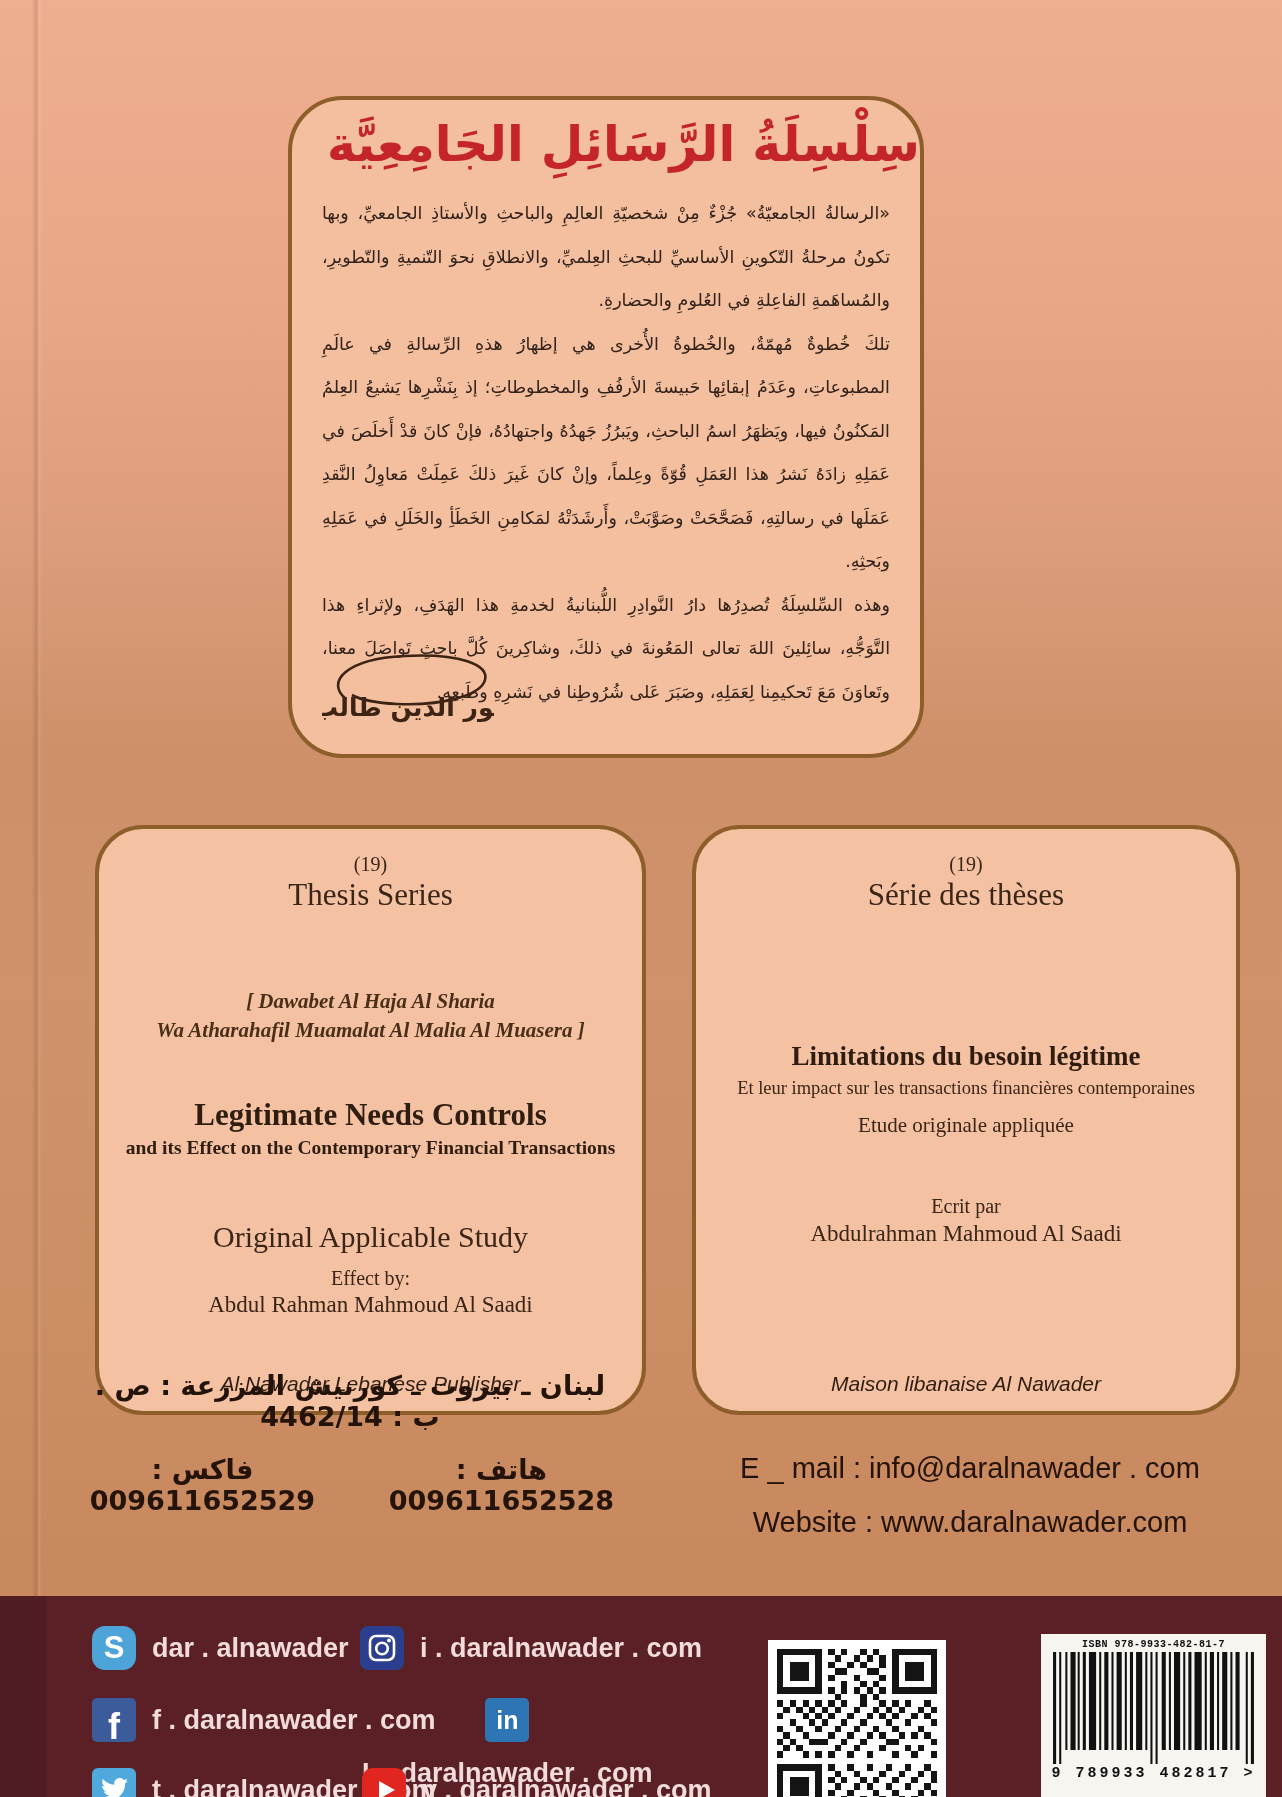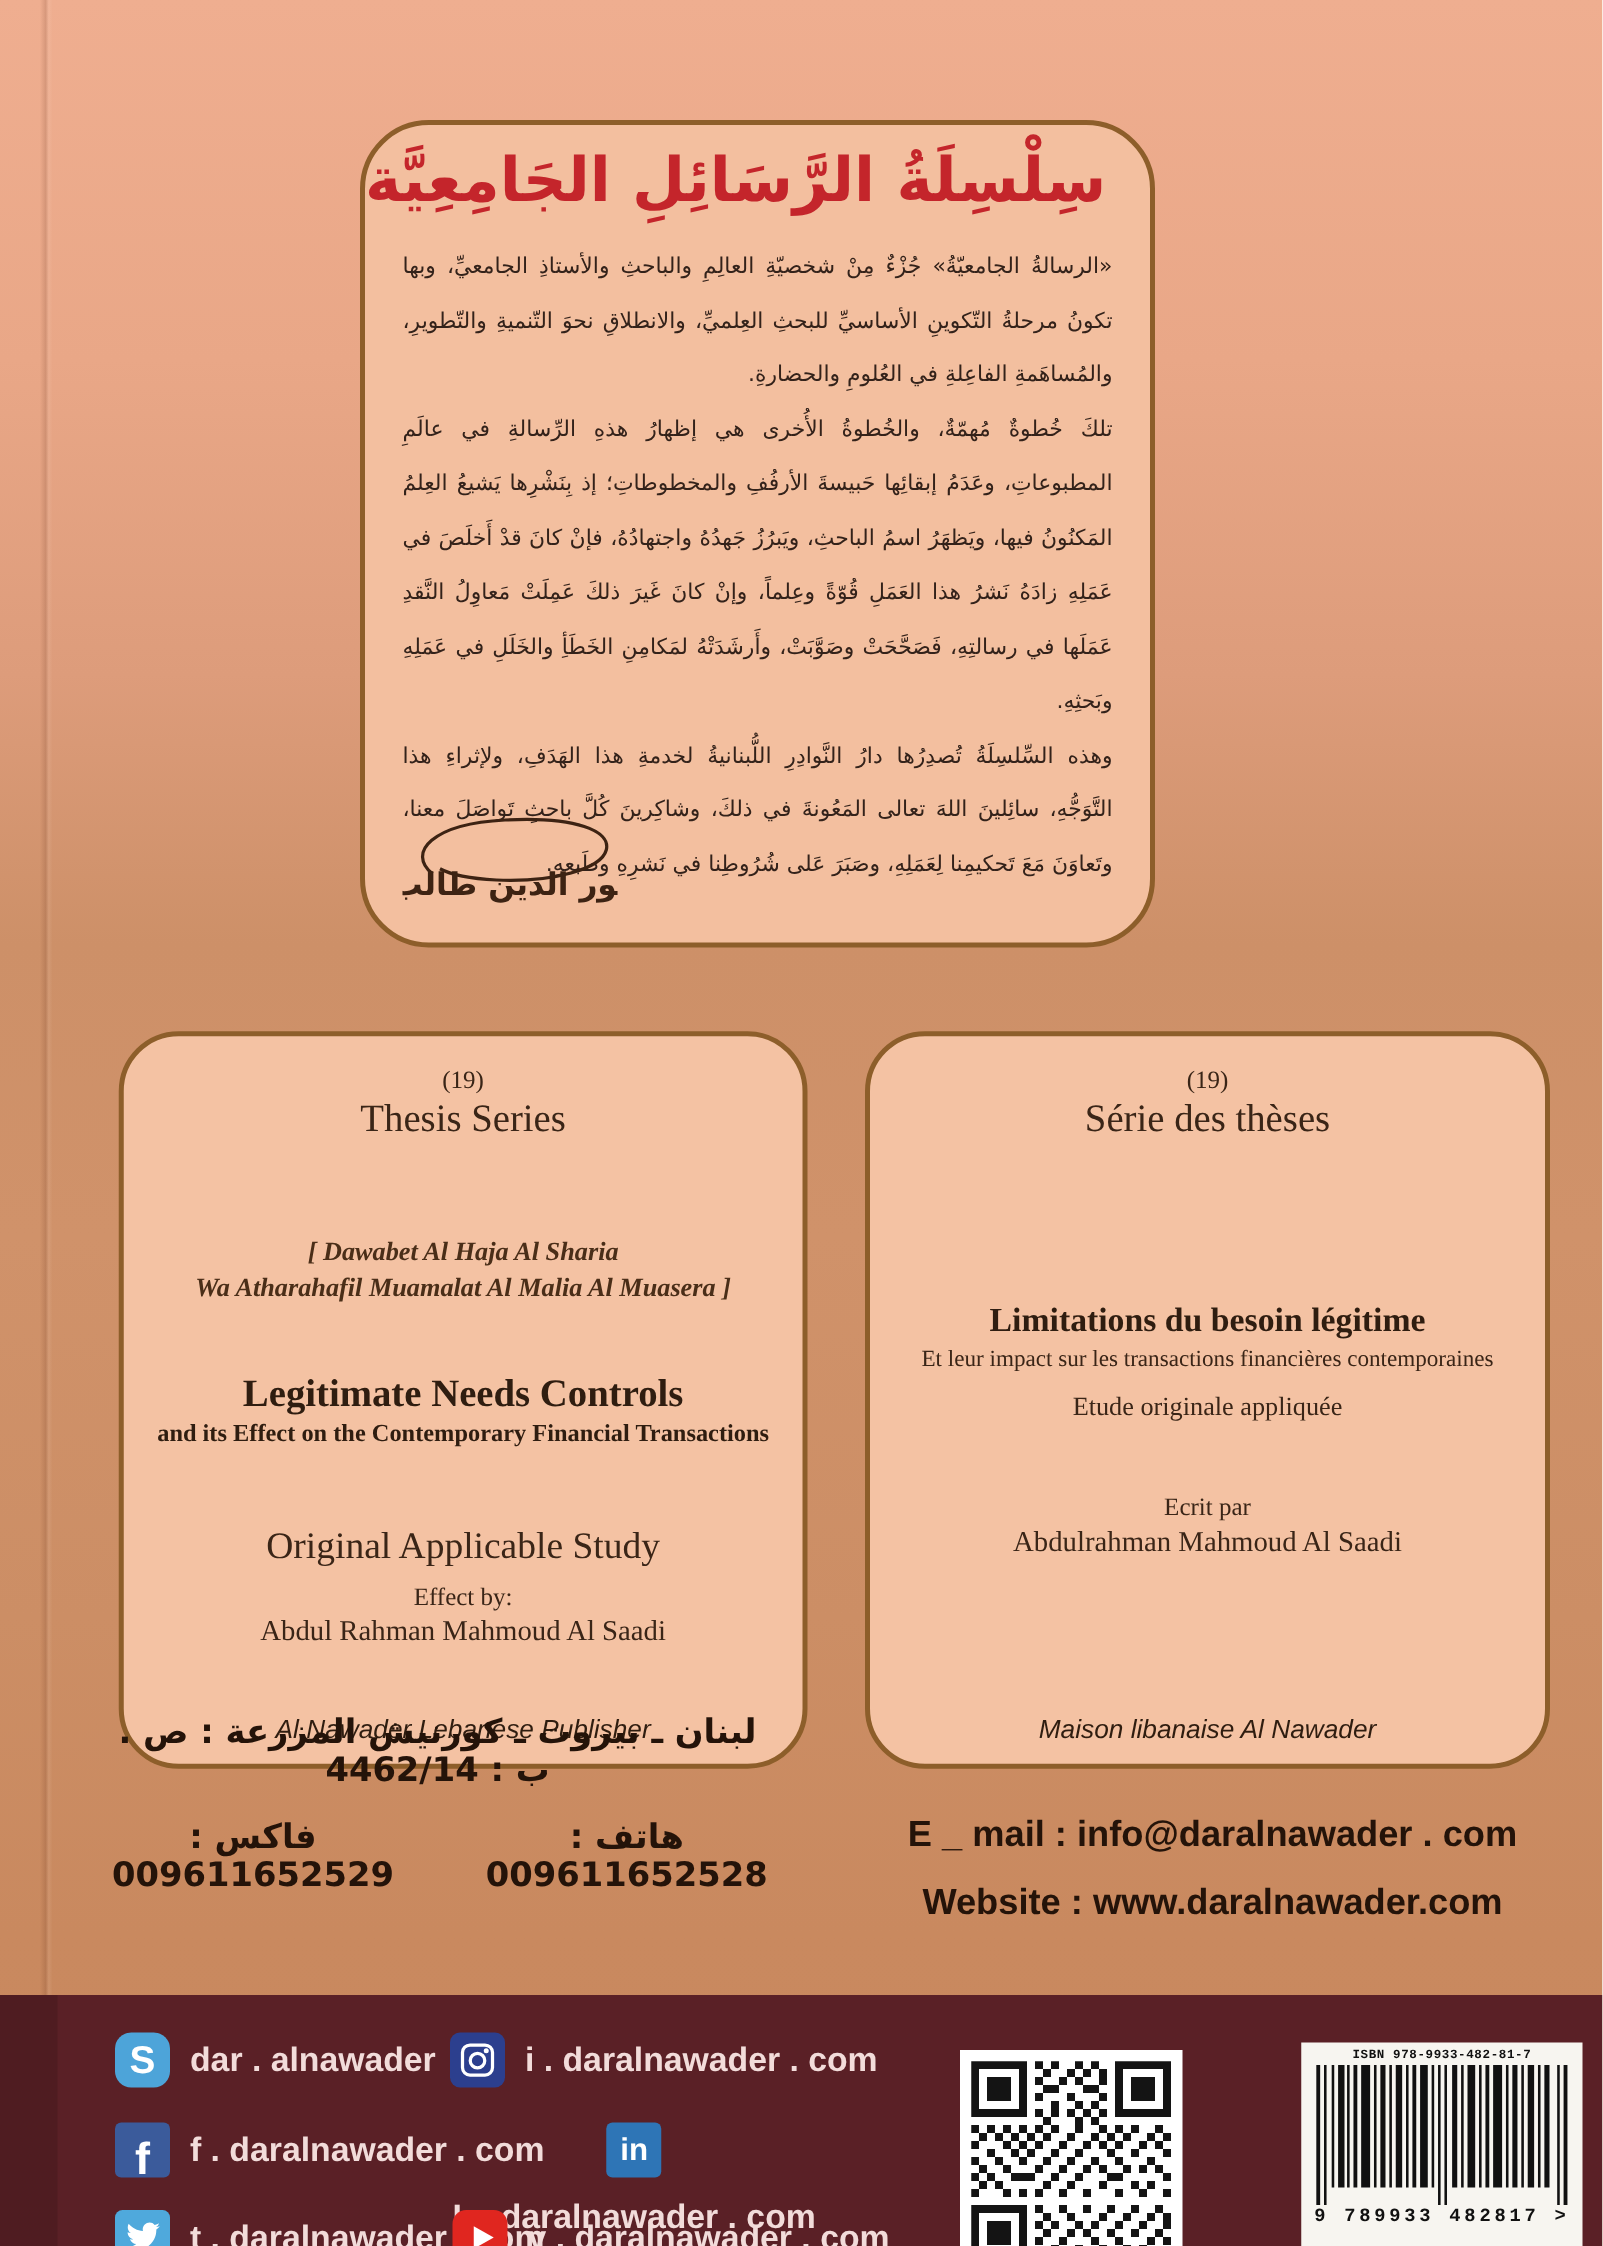--- a/index.html
+++ b/index.html
@@ -5,21 +5,21 @@
   html,body{margin:0;padding:0;}
   body{font-family:"DejaVu Sans",sans-serif;}
   .page{position:relative;width:1282px;height:1797px;overflow:hidden;
     background:linear-gradient(180deg,#efae90 0%,#e9a787 16%,#dd9c7b 30%,#cd9068 42%,#d0926a 55%,#cc8e65 72%,#c9895f 86%,#c8885e 100%);}
   .crease{position:absolute;left:32px;top:0;width:10px;height:100%;
     background:linear-gradient(90deg,rgba(90,40,20,0) 0%,rgba(90,40,20,0.16) 45%,rgba(255,240,230,0.10) 70%,rgba(90,40,20,0) 100%);}
   .rbox{position:absolute;border:4px solid #8d5e2a;background:#f3bf9f;}
   .box-top{left:288px;top:96px;width:628px;height:654px;border-radius:55px;}
   .box-mid-left{left:95px;top:825px;width:543px;height:582px;border-radius:48px;background:#f4c2a3;}
   .box-mid-right{left:692px;top:825px;width:540px;height:582px;border-radius:48px;background:#f4c2a3;}
-  .ar-title{position:absolute;left:0;right:0;top:16px;text-align:left;color:#c4252b;
+  .ar-title{position:absolute;left:0;right:0;top:16px;text-align:right;color:#c4252b;
     font-size:49px;font-weight:bold;font-family:"DejaVu Sans",sans-serif;}
   .ar-body{position:absolute;left:30px;right:30px;top:92px;direction:rtl;text-align:justify;
     color:#33221a;font-size:17.5px;line-height:43.5px;font-family:"DejaVu Sans",sans-serif;}
   .ar-body p{margin:0;}
   .signature{position:absolute;left:30px;top:549px;}
   .cline{position:absolute;left:0;right:0;text-align:center;color:#3a2517;}
   .serif{font-family:"Liberation Serif",serif;}
   .num{top:24px;font-size:20px;}
   .series-name{top:48px;font-size:31px;}
   .translit{font-style:italic;font-weight:bold;font-size:21px;color:#4a2e18;}
@@ -28,21 +28,21 @@
   .estudy{font-size:30px;margin-top:48px;}
   .ftitle{font-weight:bold;font-size:27px;color:#2f1d10;}
   .fsub{font-size:18.5px;color:#3a2517;}
   .fstudy{font-size:21px;}
   .wby{font-size:20px;}
   .auth{font-size:23px;}
   .pub{font-style:italic;font-size:21px;font-family:"Liberation Sans",sans-serif;color:#2f1d10;}
   .contact-ar{position:absolute;left:80px;top:1370px;width:540px;direction:rtl;text-align:center;
     font-weight:bold;color:#241309;font-size:27px;font-family:"DejaVu Sans",sans-serif;}
   .contact-ar .l2{margin-top:22px;display:flex;justify-content:center;gap:58px;direction:rtl;}
-  .contact-en{position:absolute;left:690px;top:1452px;width:560px;text-align:center;font-weight:bold;
+  .contact-en{position:absolute;left:690px;top:1452px;width:560px;text-align:center;font-weight:normal;
     color:#241309;font-size:29px;font-family:"Liberation Sans",sans-serif;}
   .contact-en .l2{margin-top:21px;}
   .footer{position:absolute;left:0;top:1596px;width:1282px;height:201px;background:#5a2026;}
   .footer .spine{position:absolute;left:0;top:0;width:46px;height:100%;background:rgba(0,0,0,0.12);}
   .social-row{position:absolute;display:flex;align-items:center;gap:16px;}
   .sicon{width:44px;height:44px;display:flex;align-items:center;justify-content:center;
     color:#fff;font-family:"Liberation Sans",sans-serif;flex:0 0 auto;overflow:hidden;}
   .handle{color:#f2dcda;font-weight:bold;font-size:27px;font-family:"Liberation Sans",sans-serif;white-space:nowrap;}
   .skype{background:#4da4d9;border-radius:13px;font-size:31px;font-weight:bold;}
   .facebook{background:#3b5b9b;border-radius:5px;font-size:36px;font-weight:bold;align-items:flex-end;}

